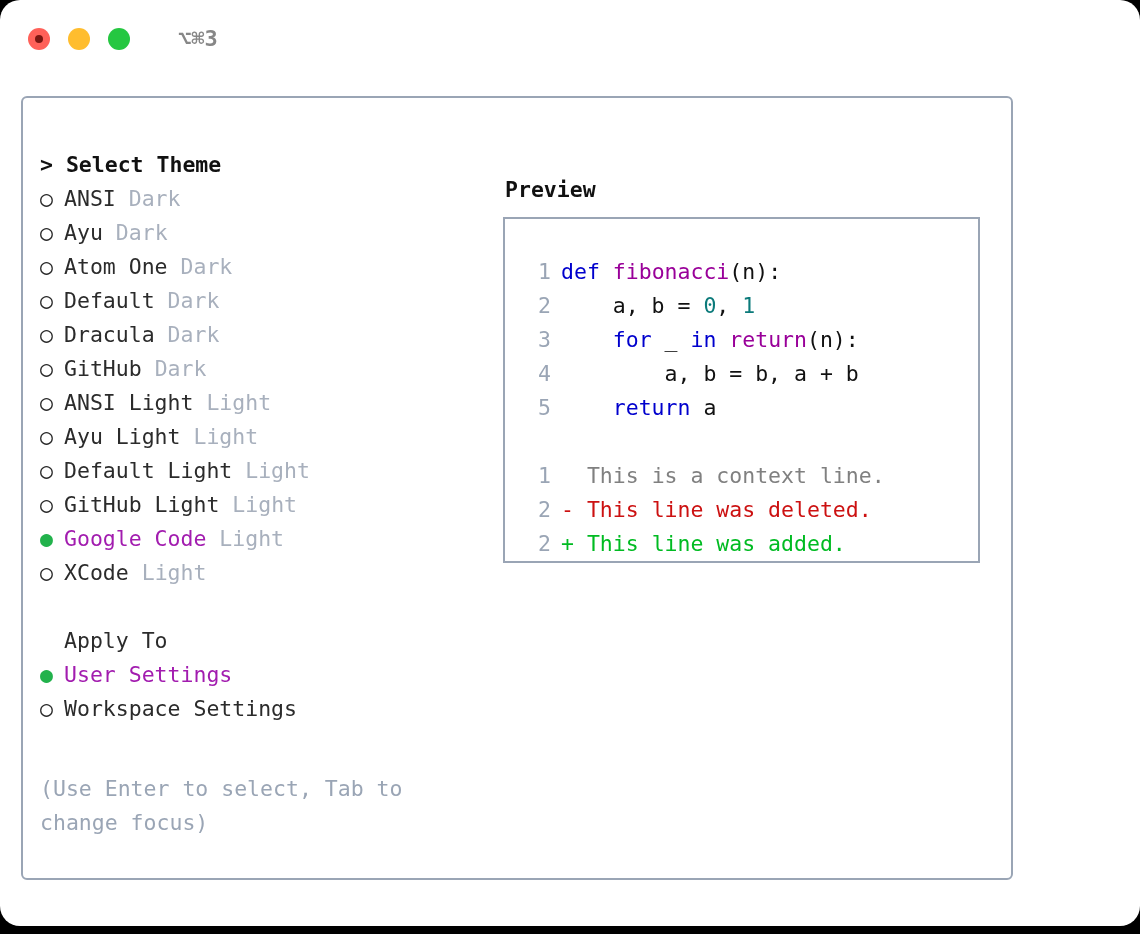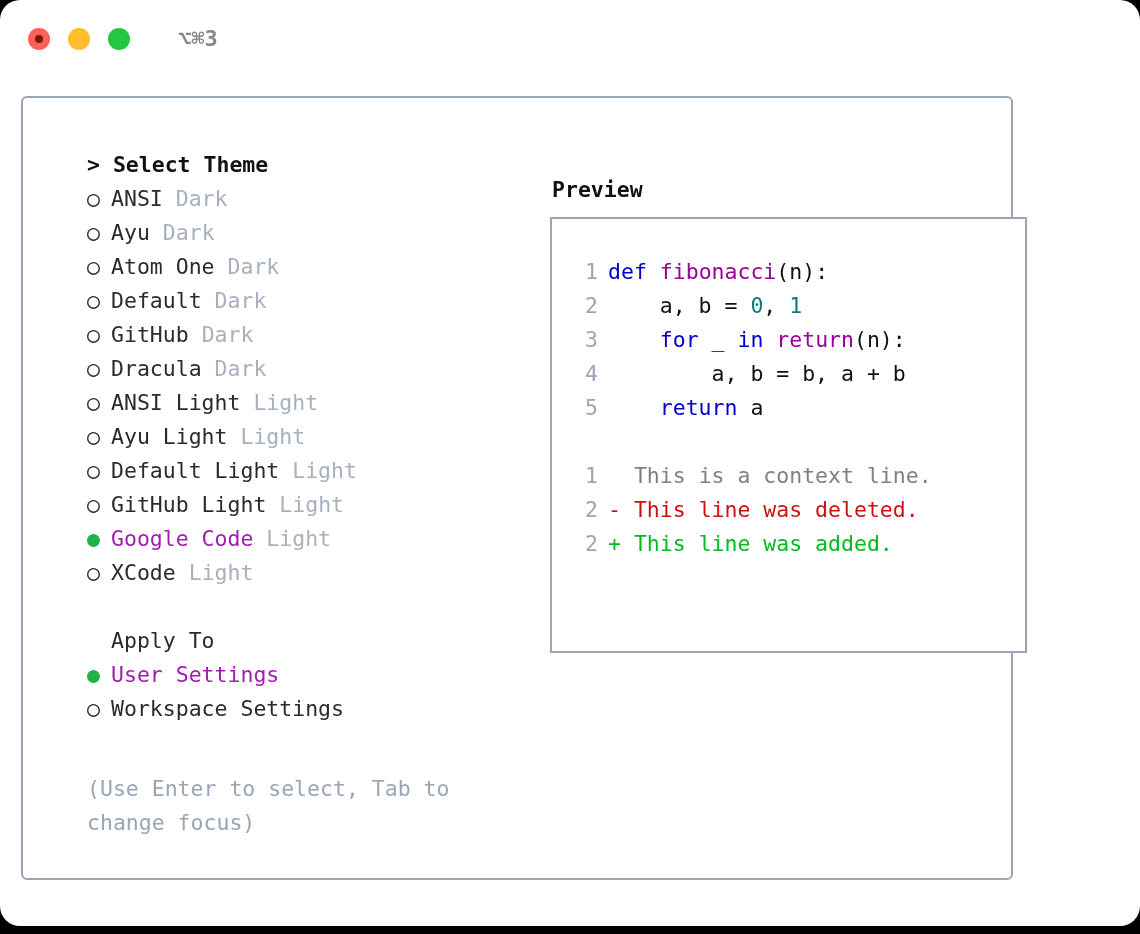--- a/index.html
+++ b/index.html
@@ -81,21 +81,20 @@
     box-sizing: border-box;
     background: #ffffff;
   }
 
   .card-inner {
     position: absolute;
     left: 0; top: 0;
     width: 100%;
     height: 100%;
     display: flex;
-    padding-left: 47px;
   }
 
   .left-pane {
     width: 480px;
     padding: 50px 0 0 17px;
     box-sizing: border-box;
   }
 
   .right-pane {
     flex: 1;
@@ -154,21 +153,21 @@
     font-weight: bold;
     color: #111111;
     line-height: 34px;
     padding-left: 2px;
     margin-top: 25px;
   }
 
   .preview-box {
     margin-top: 10px;
     width: 477px;
-    height: 436px;
+    height: 346px;
     border: 2px solid #9aa5b5;
     box-sizing: border-box;
     background: #ffffff;
     padding: 36px 0 0 20px;
   }
 
   .code-line {
     font-size: 21.5px;
     line-height: 34px;
     white-space: pre;
@@ -210,22 +209,22 @@
   <div class="card">
     <div class="card-inner">
 
       <div class="left-pane">
         <div class="pane-heading">&gt; Select Theme</div>
         <div id="theme-list">
             <div class="list-row"><span class="marker unsel">○</span><span class="row-name">ANSI</span><span> </span><span class="row-cat">Dark</span></div>
             <div class="list-row"><span class="marker unsel">○</span><span class="row-name">Ayu</span><span> </span><span class="row-cat">Dark</span></div>
             <div class="list-row"><span class="marker unsel">○</span><span class="row-name">Atom One</span><span> </span><span class="row-cat">Dark</span></div>
             <div class="list-row"><span class="marker unsel">○</span><span class="row-name">Default</span><span> </span><span class="row-cat">Dark</span></div>
+            <div class="list-row"><span class="marker unsel">○</span><span class="row-name">Dracula</span><span> </span><span class="row-cat">Dark</span></div>
             <div class="list-row"><span class="marker unsel">○</span><span class="row-name">GitHub</span><span> </span><span class="row-cat">Dark</span></div>
-            <div class="list-row"><span class="marker unsel">○</span><span class="row-name">Dracula</span><span> </span><span class="row-cat">Dark</span></div>
             <div class="list-row"><span class="marker unsel">○</span><span class="row-name">ANSI Light</span><span> </span><span class="row-cat">Light</span></div>
             <div class="list-row"><span class="marker unsel">○</span><span class="row-name">Ayu Light</span><span> </span><span class="row-cat">Light</span></div>
             <div class="list-row"><span class="marker unsel">○</span><span class="row-name">Default Light</span><span> </span><span class="row-cat">Light</span></div>
             <div class="list-row"><span class="marker unsel">○</span><span class="row-name">GitHub Light</span><span> </span><span class="row-cat">Light</span></div>
             <div class="list-row"><span class="marker sel">●</span><span class="row-name selected">Google Code</span><span> </span><span class="row-cat">Light</span></div>
             <div class="list-row"><span class="marker unsel">○</span><span class="row-name">XCode</span><span> </span><span class="row-cat">Light</span></div>
           </div>
 
         <div class="section-gap"></div>
 

